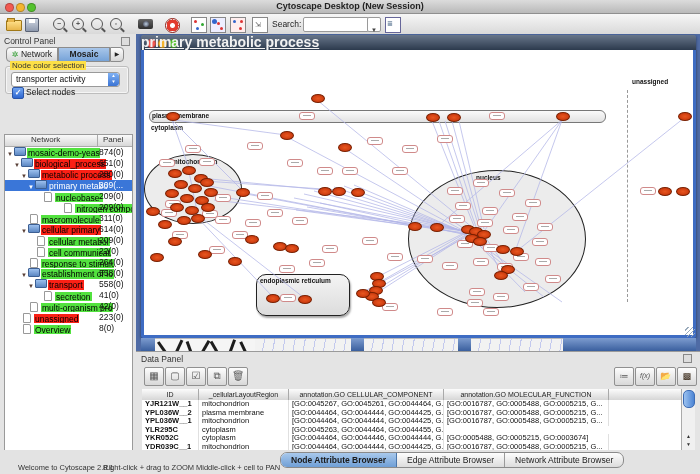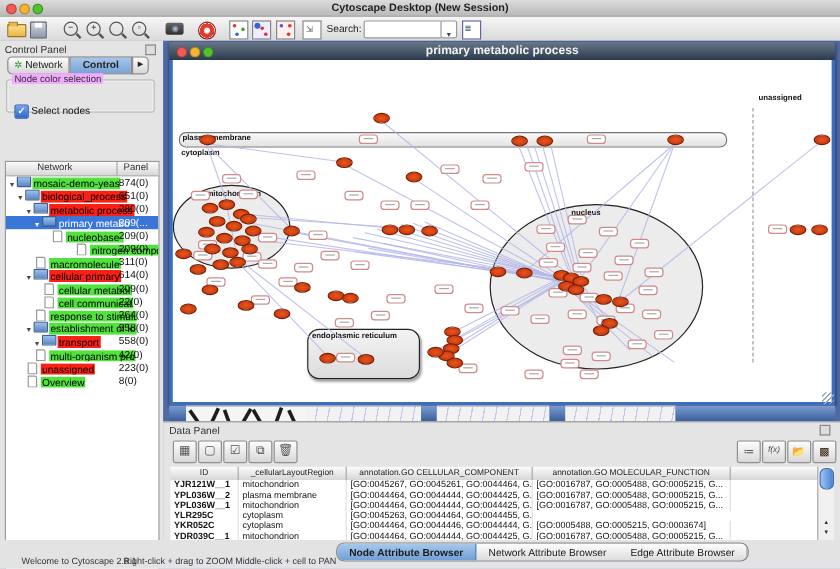--- a/index.html
+++ b/index.html
@@ -40,21 +40,21 @@
   .searchfield{background:#fff;border:1px solid #9a9a9a;border-radius:2px;height:13px;top:3px;}
   .ddarrow{font-size:6px;color:#444;line-height:13px;}
   
   #control-panel{left:0;top:34px;width:136px;height:424px;background:#e4e4e4;border-right:1px solid #9a9a9a;}
   .panel-title{font-size:8.5px;color:#333;}
   .float-ic{width:7px;height:7px;border:1px solid #888;background:#ddd;}
   .seg{height:13px;line-height:13px;font-size:8.5px;text-align:center;color:#222;
        border:1px solid #8c8c8c;background:linear-gradient(#fdfdfd,#d6d6d6);overflow:hidden;white-space:nowrap;}
   .seg.sel{background:linear-gradient(#a8c6ea,#76a3d8);font-weight:bold;}
   .groupbox{border:1px solid #bdbdbd;border-radius:3px;box-shadow:inset 0 0 0 1px #f5f5f5;}
-  .grouplabel{font-size:8px;color:#333;background:#f0abfc;padding:0 2px;}
+  .grouplabel{font-size:8px;color:#333;background:#fde047;padding:0 2px;}
   .combo{background:#fff;border:1px solid #9a9a9a;border-radius:3px;height:13px;font-size:8.5px;
        line-height:13px;color:#111;padding-left:4px;position:relative;overflow:hidden;}
   .combo .steppers{position:absolute;right:0;top:0;width:11px;height:13px;border-radius:0 3px 3px 0;
        background:linear-gradient(#7fb1f4,#3b74d4);color:#fff;font-size:4.5px;line-height:6px;text-align:center;}
   .checkbox{width:10px;height:10px;border-radius:2px;background:linear-gradient(#72a6f2,#2e66cf);
        border:1px solid #2a55a8;color:#fff;font-size:8px;line-height:10px;text-align:center;font-weight:bold;}
   #tree-box{left:4px;top:100px;width:127px;height:356px;background:#fff;border:1px solid #9a9a9a;overflow:hidden;}
   .tree-header{height:11px;background:linear-gradient(#fafafa,#d8d8d8);border-bottom:1px solid #aaa;
        font-size:8px;color:#333;position:relative;}
   .tree-row{height:11px;position:relative;font-size:8.5px;white-space:nowrap;}
@@ -69,21 +69,21 @@
        border-radius:0 2px 0 0;margin:0 3px 0 2px;position:relative;top:1px;}
   .nlabel{padding:0 1px;color:#000;}
   .nlabel.green{background:#52e23e;} .nlabel.red{background:#fb2015;}
   .nlabel.sel{background:transparent;color:#fff;}
   
   #mdi{left:136px;top:34px;width:564px;height:317px;background:#4f6ba5;overflow:hidden;}
   #netwin{left:5px;top:1px;width:555px;height:303px;background:#3e6cc3;border-radius:2px;
        box-shadow:0 1px 3px rgba(0,0,0,.5);}
   #netwin .wtitle{left:0;top:0;width:100%;height:15px;border-radius:2px 2px 0 0;
        background:linear-gradient(#68768a,#2c3a4d);}
-  #netwin .wtitle .t{width:100%;text-align:center;font-size:10px;font-weight:bold;color:#f2f2f2;line-height:15px;}
+  #netwin .wtitle .t{width:100%;font-size:14px;font-weight:bold;color:#f2f2f2;line-height:15px;text-decoration:underline;}
   #canvas{left:3px;top:15px;width:549px;height:285px;background:#fff;overflow:hidden;position:absolute;}
   .comp-band{background:linear-gradient(#fafafa,#e2e2e2);border:1px solid #777;border-radius:6px;}
   .comp-ell{border:1.5px solid #222;border-radius:50%;background:#ececec;}
   .comp-rect{border:1.5px solid #222;border-radius:10px;background:linear-gradient(#f4f4f4,#dcdcdc);
        box-shadow:1px 2px 2px rgba(0,0,0,.35);}
   .comp-label{font-size:6.5px;font-weight:bold;color:#111;white-space:nowrap;}
   .gnode{width:12px;height:7px;border-radius:50%;background:radial-gradient(#e8561f,#c03008);
        border:0.5px solid #7a2000;}
   .gpill{width:14px;height:6px;border-radius:3px;background:#fff;border:0.5px solid #d08a8a;}
   .gpill i{display:block;margin:2px auto 0;width:8px;height:1px;background:#aaa;}
@@ -190,25 +190,29 @@
     </div>
 </div>
 
 <div class="abs" id="control-panel">
   <span class="abs panel-title" style="left:4px;top:2px">Control Panel</span>
   <span class="abs float-ic" style="right:6px;top:3px"></span>
   <div class="abs" style="left:6px;top:13px;width:118px;height:13px;display:flex">
     <div class="seg" style="flex:1;border-radius:4px 0 0 4px">
       <span style="color:#2a9a2a;font-size:8px">✲</span>
       <span>Network</span></div>
-    <div class="seg sel" style="flex:1"><span>Control</span></div>
+    <div class="seg sel" style="flex:1"><span>Mosaic</span></div>
     <div class="seg" style="width:12px;border-radius:0 4px 4px 0;font-size:6px"><span>▶</span></div>
   </div>
   <div class="abs groupbox" style="left:5px;top:32px;width:122px;height:26px"></div>
   <span class="abs grouplabel" style="left:10px;top:27px">Node color selection</span>
+  <div class="abs combo" style="left:11px;top:38px;width:103px">
+    <span>transporter activity</span>
+    <span class="steppers">▲<br>▼</span>
+  </div>
   <div class="abs checkbox" style="left:12px;top:53px">✓</div>
   <span class="abs" style="left:26px;top:53px;font-size:8.5px;color:#111">Select nodes</span>
   <div class="abs" id="tree-box">
     <div class="tree-header">
       <span style="position:absolute;left:26px">Network</span>
       <span style="position:absolute;left:98px">Panel</span>
       <span style="position:absolute;left:92px;top:0;width:1px;height:11px;background:#aaa"></span>
     </div>
     <div id="tree-rows">
         <div class="tree-row">
@@ -255,20 +259,24 @@
           <div class="lblwrap" style="padding-left: 16px;"><span class="tri"></span><span class="leafic"></span><span class="nlabel green">response to stimulu</span></div>
           <span class="num">264(0)</span>
         </div>
         <div class="tree-row">
           <div class="lblwrap" style="padding-left: 16px;"><span class="tri">▼</span><span class="fold"></span><span class="nlabel green">establishment of lo</span></div>
           <span class="num">558(0)</span>
         </div>
         <div class="tree-row">
           <div class="lblwrap" style="padding-left: 23px;"><span class="tri">▼</span><span class="fold"></span><span class="nlabel red">transport</span></div>
           <span class="num">558(0)</span>
+        </div>
+        <div class="tree-row">
+          <div class="lblwrap" style="padding-left: 30px;"><span class="tri"></span><span class="leafic"></span><span class="nlabel green">secretion</span></div>
+          <span class="num">41(0)</span>
         </div>
         <div class="tree-row">
           <div class="lblwrap" style="padding-left: 16px;"><span class="tri"></span><span class="leafic"></span><span class="nlabel green">multi-organism pro</span></div>
           <span class="num">42(0)</span>
         </div>
         <div class="tree-row">
           <div class="lblwrap" style="padding-left: 9px;"><span class="tri"></span><span class="leafic"></span><span class="nlabel red">unassigned</span></div>
           <span class="num">223(0)</span>
         </div>
         <div class="tree-row">
@@ -671,19 +679,19 @@
   <div class="abs" id="dp-scroll" style="left:545px;top:37px;width:13px;height:62px">
     <div class="abs" id="dp-thumb" style="left:1px;top:1px;width:10px;height:16px"></div>
     <div class="abs scr-arrow" style="left:0;top:44px;width:13px">▲</div>
     <div class="abs scr-arrow" style="left:0;top:52px;width:13px">▼</div>
   </div>
 </div>
 
 <div class="abs" id="footer">
   <div class="abs tabgroup" style="left:280px">
     <div class="ftab sel">Node Attribute Browser</div>
+    <div class="ftab">Edge Attribute Browser</div>
     <div class="ftab" style="border-right:none">Network Attribute Browser</div>
-    <div class="ftab">Edge Attribute Browser</div>
   </div>
   <span class="statusitem" style="left:18px">Welcome to Cytoscape 2.8.1</span>
   <span class="statusitem" style="left:103px">Right-click + drag to ZOOM</span>
   <span class="statusitem" style="left:196px">Middle-click + cell to PAN</span>
 </div>
 
 </body></html>

